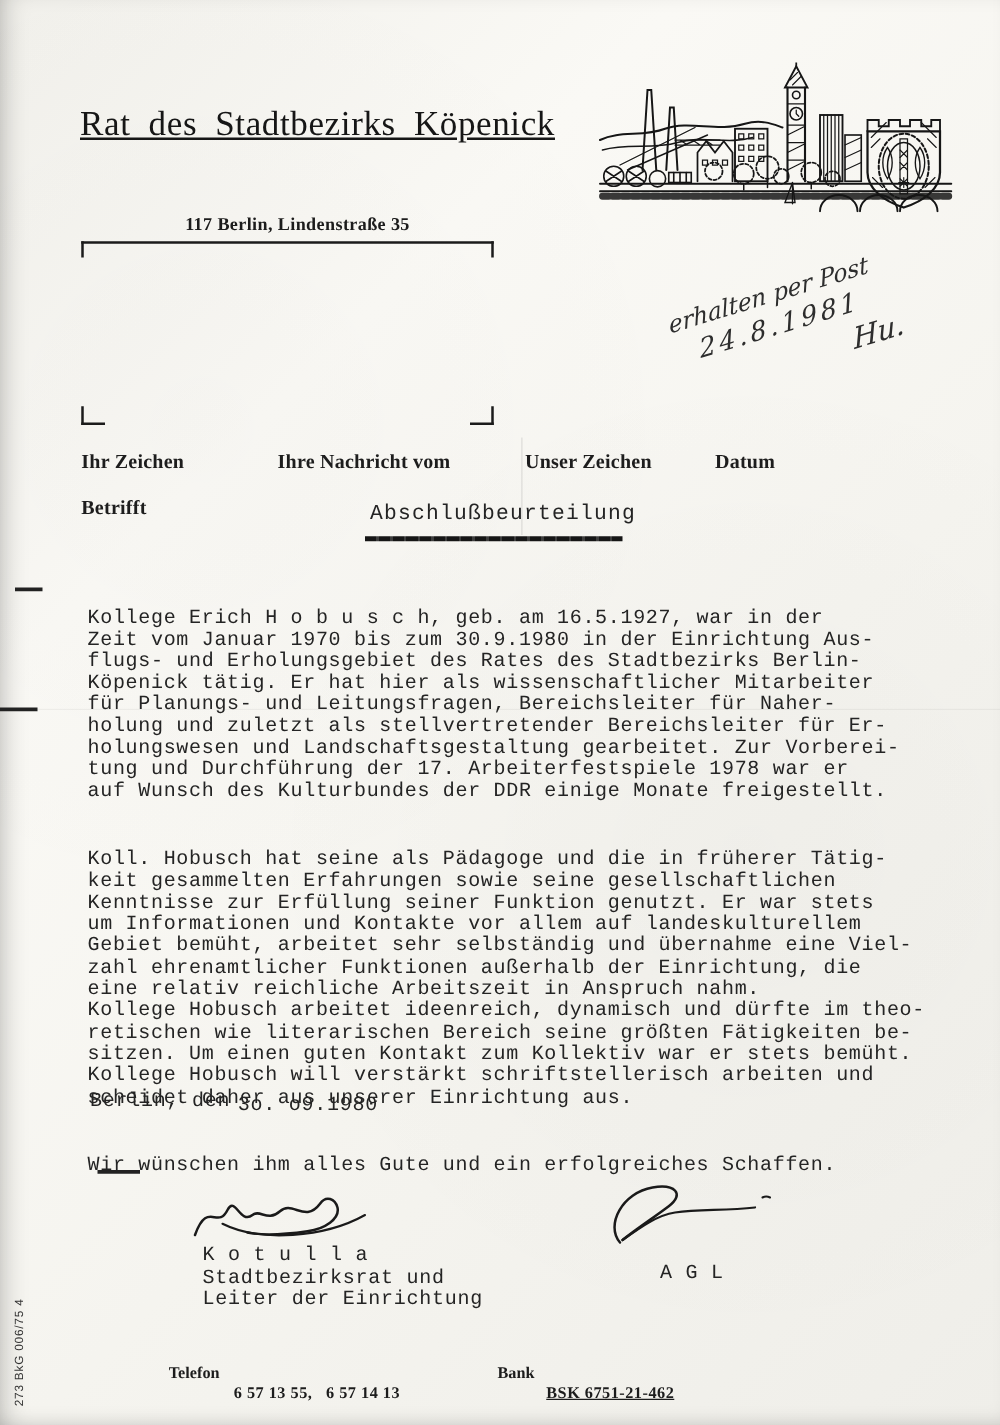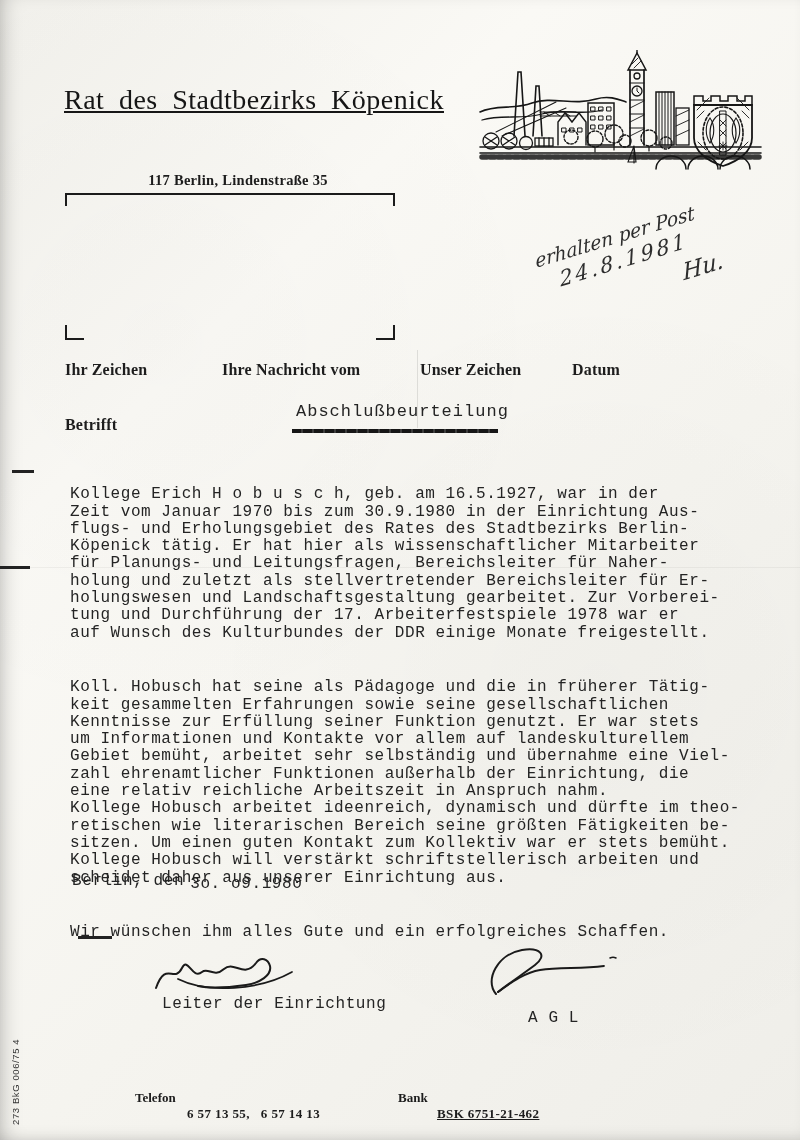--- a/index.html
+++ b/index.html
@@ -132,21 +132,21 @@
   <div class="abs hand">
     <div class="h1">erhalten per Post</div>
     <div class="h2">24.8.1981</div>
     <div class="h3">Hu.</div>
   </div>
 
   <div class="abs lbl" style="left:65px; top:361px;">Ihr Zeichen</div>
   <div class="abs lbl" style="left:222px; top:361px;font-family:Liberation Serif, serif;">Ihre Nachricht vom</div>
   <div class="abs lbl" style="left:420px; top:361px;">Unser Zeichen</div>
   <div class="abs lbl" style="left:572px; top:361px;">Datum</div>
-  <div class="abs lbl" style="left:65px; top:398px;margin-top:18px;">Betrifft</div>
+  <div class="abs lbl" style="left:65px; top:398px;">Betrifft</div>
   <div class="abs crease-v"></div>
   <div class="abs crease-h"></div>
 
   <div class="abs tw title">Abschlußbeurteilung</div>
   <div class="abs title-rule"></div>
 
   <div class="abs tw body-text">
     <p>Kollege Erich  H o b u s c h, geb.  am 16.5.1927, war in der
 Zeit vom Januar 1970 bis zum 30.9.1980 in der Einrichtung Aus-
 flugs- und Erholungsgebiet des Rates des Stadtbezirks Berlin-
@@ -181,20 +181,22 @@
 
   <div class="abs" style="left:150px; top:948px;">
     <svg width="160" height="50" viewBox="0 0 160 50">
       <g stroke="#1a1a1a" fill="none" stroke-width="2" stroke-linecap="round">
         <path d="M6,40 C16,12 24,36 32,20 C38,8 42,32 52,24 C58,19 64,30 74,21 C84,12 94,31 106,15 C111,8 118,11 120,18 C122,27 110,35 96,37 C82,39 62,41 48,38"></path>
         <path d="M28,31 C58,46 110,42 142,24" stroke-width="1.7"></path>
       </g>
     </svg>
   </div>
   <div class="abs tw sig-typed" style="left:162px; top:996px;">
+    <div>K o t u l l a</div>
+    <div>Stadtbezirksrat und</div>
     <div>Leiter der Einrichtung</div>
   </div>
 
   <div class="abs" style="left:482px; top:944px;">
     <svg width="165" height="58" viewBox="0 0 165 58">
       <g stroke="#1a1a1a" fill="none" stroke-width="2" stroke-linecap="round">
         <path d="M14,50 C2,36 16,10 40,6 C58,3 66,11 53,21 C41,30 26,40 16,48"></path>
         <path d="M16,48 C30,38 44,28 58,26 C78,23 98,25 122,22" stroke-width="1.8"></path>
         <path d="M128,14 c2,-1 4,-1 6,0" stroke-width="1.6"></path>
       </g>

